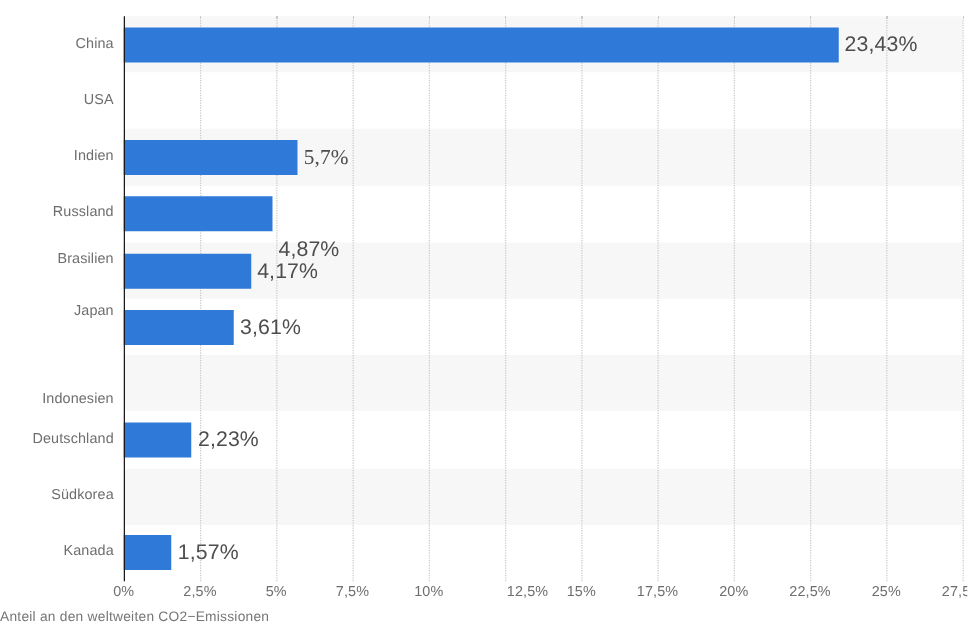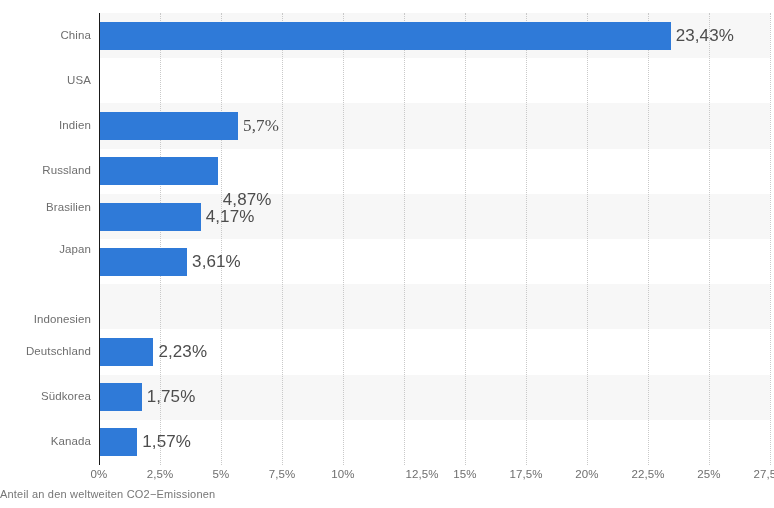--- a/index.html
+++ b/index.html
@@ -203,24 +203,20 @@
           <span class="bar-value" style="left: 106.748px; color: rgb(77, 77, 77);">4,17%</span>
         </div>
         <div class="bar-row" style="top: 234.6px; height: 28px;">
           <div class="bar" style="width: 88.084px; background: rgb(47, 122, 216);"></div>
           <span class="bar-value" style="left: 93.084px; color: rgb(77, 77, 77);">3,61%</span>
         </div>
         <div class="bar-row" style="top: 325px; height: 28px;">
           <div class="bar" style="width: 54.412px; background: rgb(47, 122, 216);"></div>
           <span class="bar-value" style="left: 59.412px; color: rgb(77, 77, 77);">2,23%</span>
         </div>
-        <div class="bar-row" style="top: 370.2px; height: 28px;">
-          <div class="bar" style="width: 42.7px; background: rgb(47, 122, 216);"></div>
-          <span class="bar-value" style="left: 47.7px; color: rgb(77, 77, 77);">1,75%</span>
-        </div>
         <div class="bar-row" style="top: 415.4px; height: 28px;">
           <div class="bar" style="width: 38.308px; background: rgb(47, 122, 216);"></div>
           <span class="bar-value" style="left: 43.308px; color: rgb(77, 77, 77);">1,57%</span>
         </div>
       </div>
   </div>
 
   <div class="y-axis-line"></div>
 
   <div class="category-labels">

